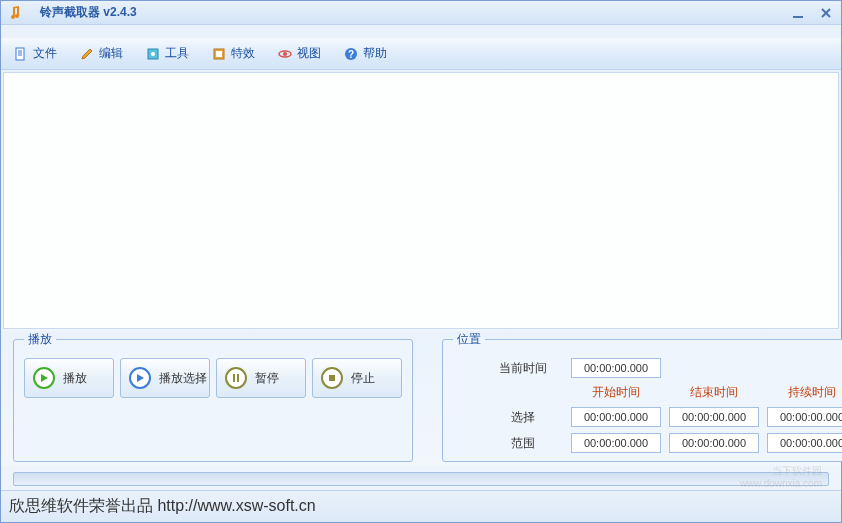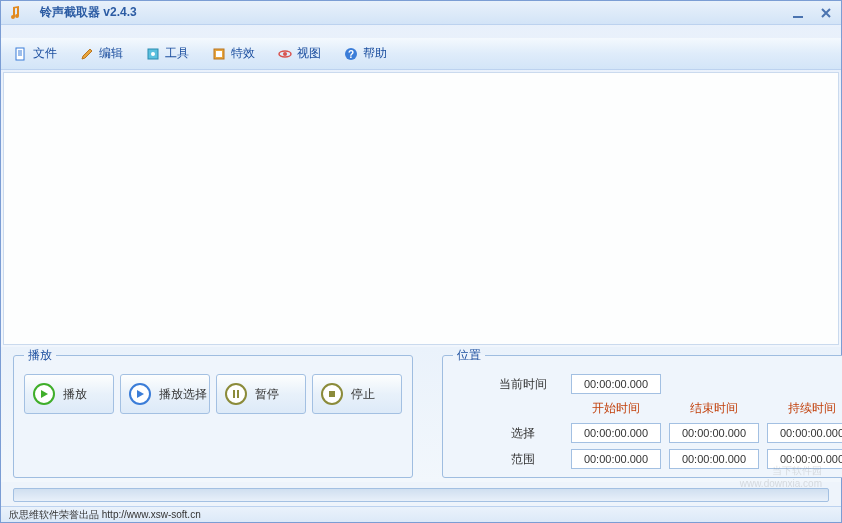--- a/index.html
+++ b/index.html
@@ -134,27 +134,27 @@
       padding: 6px 12px 4px 12px;
       background: #eef4fb;
     }
     .progress-bar {
       height: 14px;
       background: linear-gradient(to bottom, #d0dff0, #e8f0fa);
       border: 1px solid #a3c0e2;
       border-radius: 2px;
     }
     .statusbar {
-      height: 16px;
+      height: 32px;
       background: linear-gradient(to bottom, #eaf2fb, #dce9f8);
       border-top: 1px solid #bcd2ef;
       display: flex;
       align-items: center;
       padding: 0 8px;
-      font-size: 10px;
+      font-size: 16px;
       color: #333;
     }
     .watermark {
       position: absolute;
       right: 20px;
       bottom: 34px;
       opacity: 0.25;
       font-size: 10px;
       color: #888;
       text-align: right;

